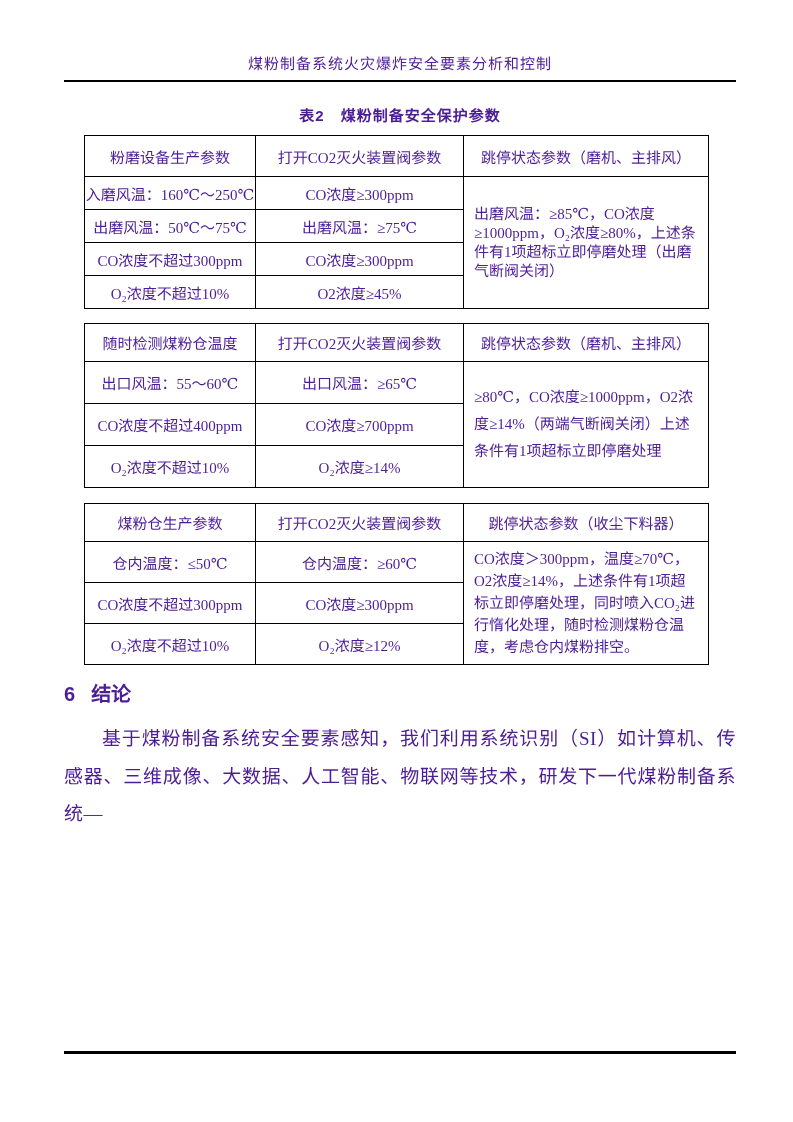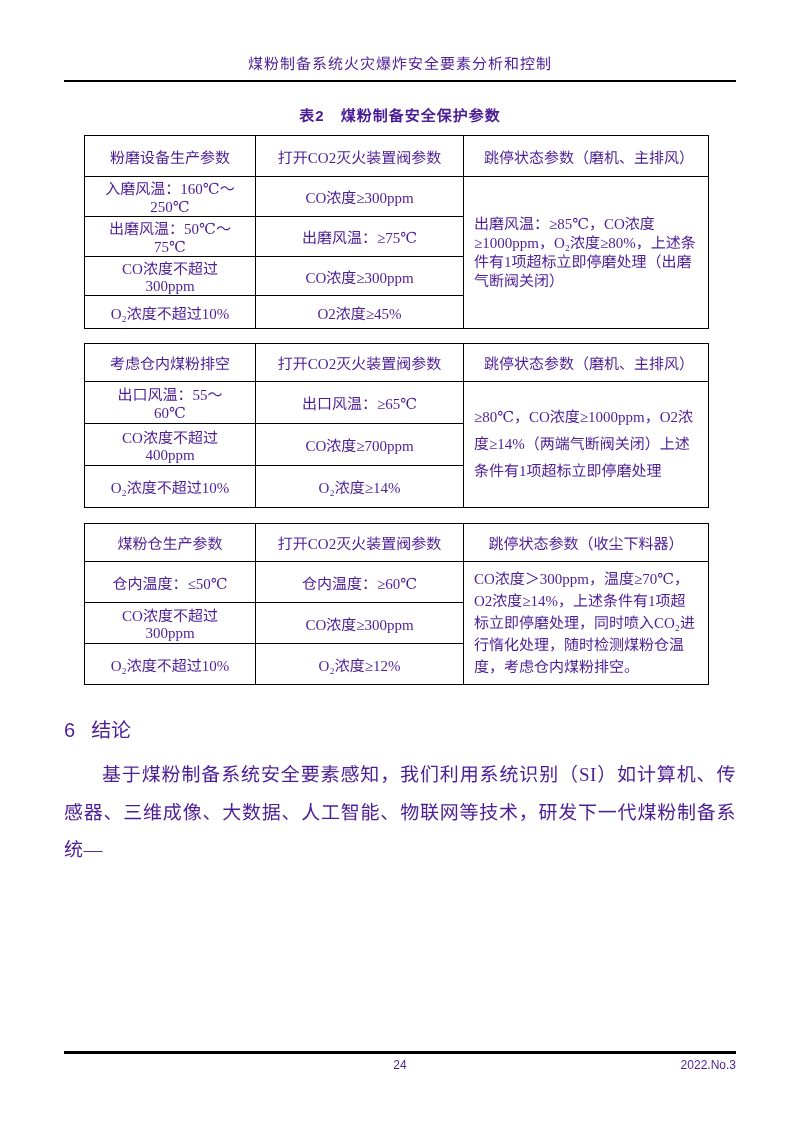--- a/index.html
+++ b/index.html
@@ -40,43 +40,43 @@
     border-collapse:collapse;
     table-layout:fixed;
     width:624px;
     margin-left:20px;
     font-size:15px;
   }
   table.safety td{
     border:1px solid #000;
     text-align:center;
     vertical-align:middle;
-    padding:0 20px;
+    padding:0 0;
     overflow:hidden;
   }
   table.safety td.note{
     text-align:left;
     padding:0 10px;
   }
   .t1{margin-top:9px;}
   .t1 tr.hdr td{height:40px;}
   .t1 td{height:32px;}
   .t1 td.note{line-height:19px;}
   .t2{margin-top:14px;}
   .t2 tr.hdr td{height:37px;}
   .t2 td{height:41px;}
   .t2 td.note{line-height:27px;}
   .t3{margin-top:15px;}
   .t3 tr.hdr td{height:37px;}
   .t3 td{height:40px;}
   .t3 td.note{line-height:22px;}
   .section-heading{
-    margin-top:32px;
+    margin-top:16px;
     font-family:"Liberation Sans","DejaVu Sans",sans-serif;
-    font-weight:normal;
+    font-weight:bold;
     font-size:20px;
     line-height:26px;
   }
   .section-heading .num{margin-right:16px;}
   .body-text{margin-top:13px;}
   .body-text p{
     margin:0;
     font-size:19px;
     line-height:37.5px;
     letter-spacing:0.5px;
@@ -143,21 +143,21 @@
       </table>
 
     <table class="safety t2">
       <colgroup>
           <col style="width:171px">
           <col style="width:208px">
           <col style="width:245px">
         </colgroup>
       <tbody>
           <tr class="hdr">
-        <td>考虑仓内煤粉排空</td>
+        <td>随时检测煤粉仓温度</td>
         <td>打开CO2灭火装置阀参数</td>
         <td>跳停状态参数（磨机、主排风）</td>
       </tr>
       <tr>
         <td>出口风温：55～60℃</td>
         <td>出口风温：≥65℃</td>
         <td class="note" rowspan="3">≥80℃，CO浓度≥1000ppm，O2浓度≥14%（两端气断阀关闭）上述条件有1项超标立即停磨处理</td>
       </tr>
       <tr>
         <td>CO浓度不超过400ppm</td>
@@ -202,17 +202,13 @@
       <span class="num">6</span><span>结论</span>
     </div>
 
     <div class="body-text">
       <p>基于煤粉制备系统安全要素感知，我们利用系统识别（SI）如计算机、传感器、三维成像、大数据、人工智能、物联网等技术，研发下一代煤粉制备系统—</p>
     </div>
 
   </div>
 
   <div class="footer-rule"></div>
-  <div class="footer-bar">
-    <span class="page-num">24</span>
-    <span class="issue">2022.No.3</span>
-  </div>
 </div>
 
 </body></html>

